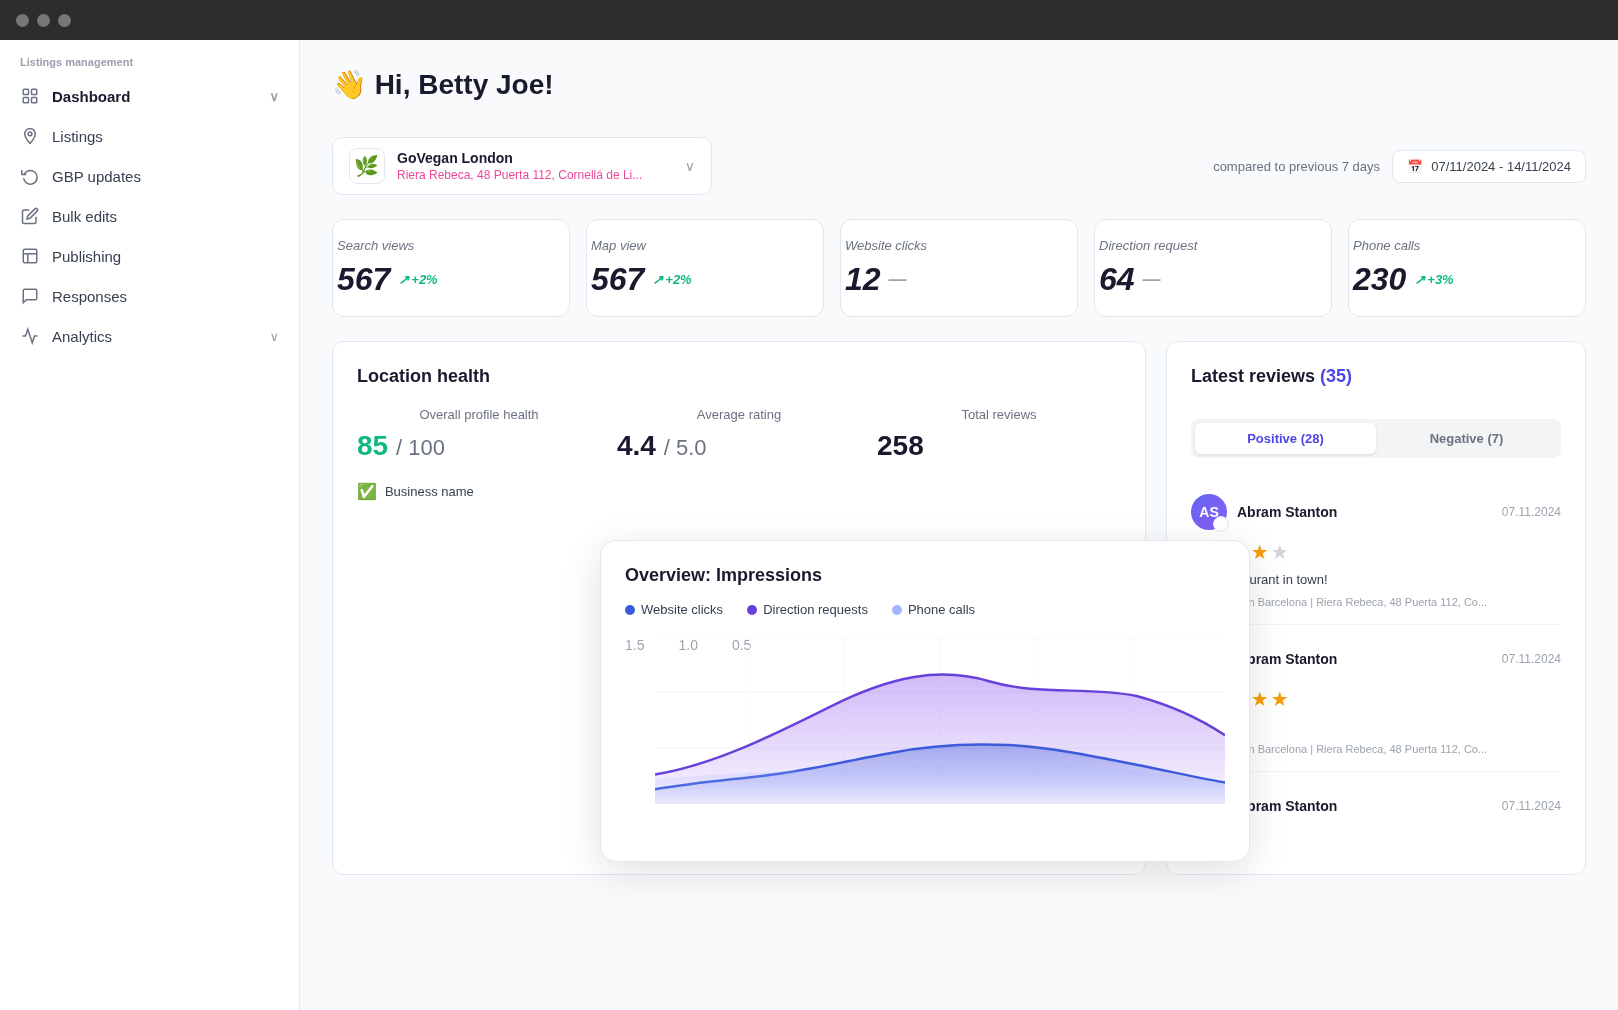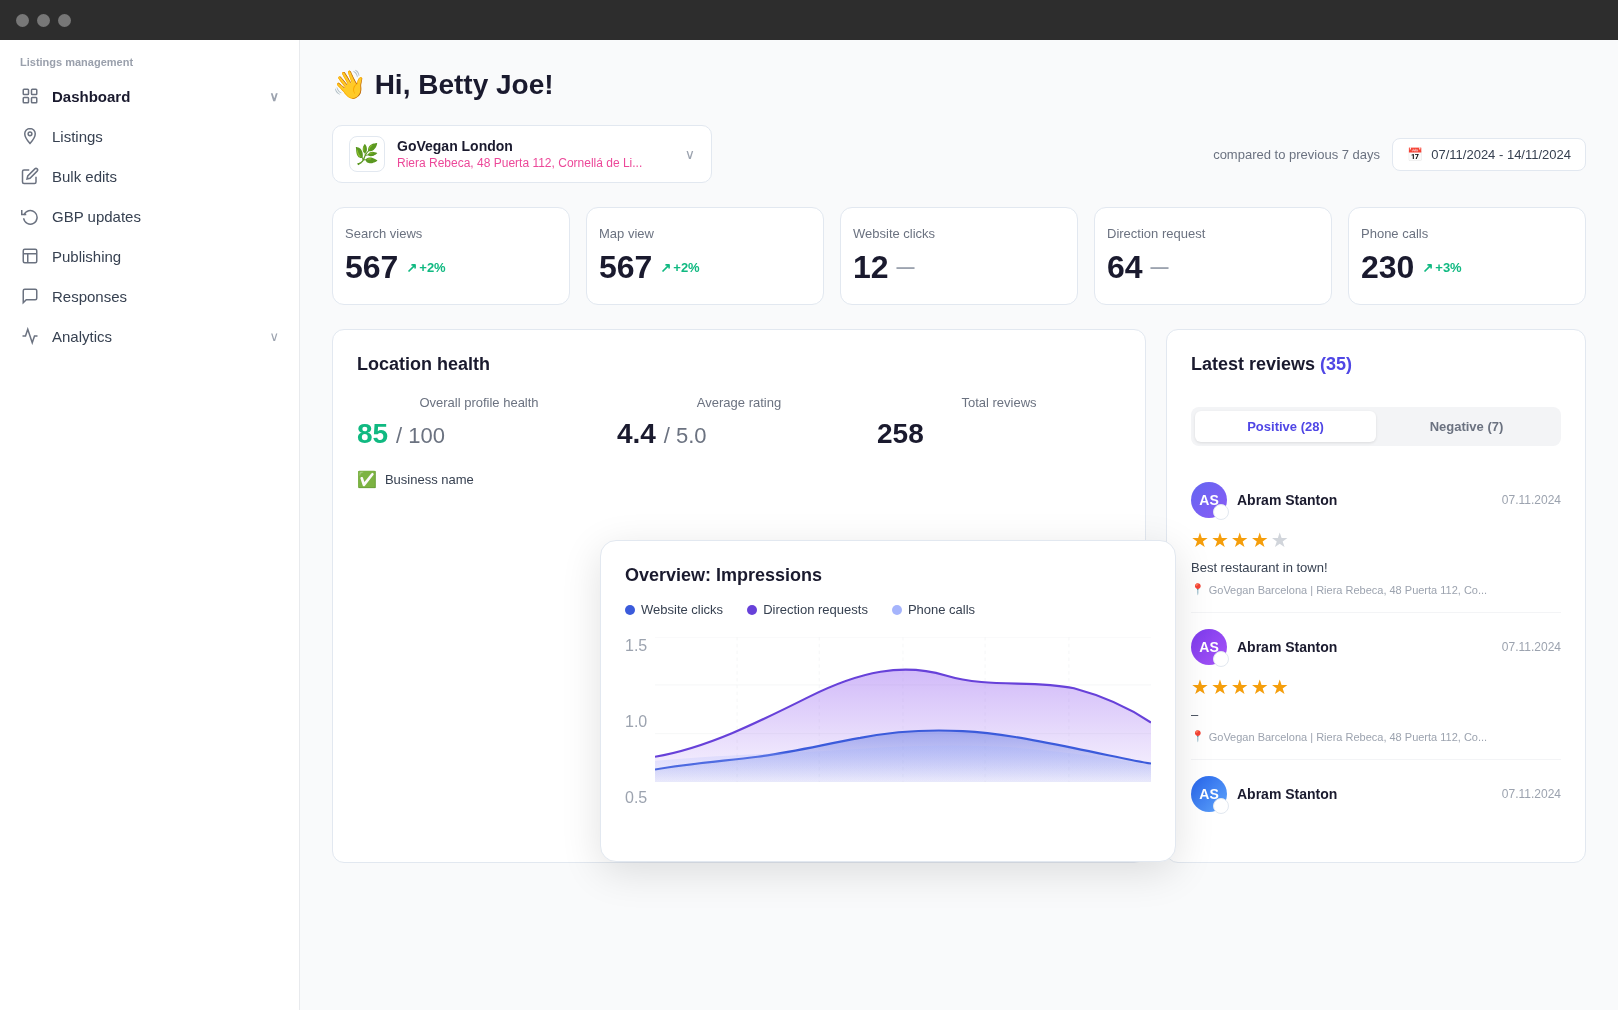--- a/index.html
+++ b/index.html
@@ -88,21 +88,21 @@
       flex: 1;
       overflow-y: auto;
       padding: 28px 32px;
       background: #f9fafb;
     }
 
     
     .page-header {
       display: flex;
       align-items: center;
-      margin-bottom: 24px;
+      margin-bottom: 36px;
     }
     .page-title {
       font-size: 28px;
       font-weight: 700;
       color: #1a1a2e;
     }
 
     
     .location-bar {
       display: flex;
@@ -156,21 +156,22 @@
     .stats-grid {
       display: grid;
       grid-template-columns: repeat(5, 1fr);
       gap: 16px;
       margin-bottom: 24px;
     }
     .stat-card {
       background: #fff;
       border: 1px solid #e2e8f0;
       border-radius: 12px;
-      padding: 18px 12px;
+      padding: 18px 4px;
+      font-style: italic;
     }
     .stat-label { font-size: 13px; color: #6b7280; margin-bottom: 8px; }
     .stat-value { font-size: 32px; font-weight: 700; color: #1a1a2e; display: flex; align-items: center; gap: 8px; }
     .stat-badge-up { color: #10b981; font-size: 13px; font-weight: 600; display: flex; align-items: center; gap: 2px; }
     .stat-badge-neutral { color: #9ca3af; font-size: 18px; }
 
     
     .lower-grid {
       display: grid;
       grid-template-columns: 1fr 420px;
@@ -277,21 +278,21 @@
     .star-empty { color: #d1d5db; }
     .review-text { font-size: 13px; color: #374151; margin-bottom: 8px; }
     .review-location { font-size: 11px; color: #9ca3af; display: flex; align-items: center; gap: 4px; }
     .review-location-pin { font-size: 11px; }
 
     
     .impressions-popup {
       position: absolute;
       left: 300px;
       top: 500px;
-      width: 576px;
+      width: 650px;
       background: #fff;
       border: 1px solid #e2e8f0;
       border-radius: 16px;
       padding: 24px;
       box-shadow: 0 10px 40px rgba(0,0,0,0.12);
       z-index: 10;
     }
     .impressions-title { font-size: 18px; font-weight: 700; color: #1a1a2e; margin-bottom: 16px; }
     .chart-legend {
       display: flex;
@@ -311,24 +312,25 @@
     .chart-area {
       height: 200px;
       position: relative;
     }
     .chart-y-labels {
       position: absolute;
       left: 0;
       top: 0;
       bottom: 30px;
       display: flex;
-      flex-direction: column;
+      flex-direction: row;
       justify-content: space-between;
-      font-size: 16px;
+      font-size: 14px;
       color: #9ca3af;
+      gap: 34px;
     }
     .chart-svg {
       position: absolute;
       left: 30px;
       top: 0;
       right: 0;
       bottom: 30px;
     }
   </style>
 </head>
@@ -365,35 +367,35 @@
             <path d="M12 2C8.13 2 5 5.13 5 9c0 5.25 7 13 7 13s7-7.75 7-13c0-3.87-3.13-7-7-7z"></path>
             <circle cx="12" cy="9" r="2.5"></circle>
           </svg>
       </span>
       <span>Listings</span>
     </div>
 
     <div class="sidebar-item">
       <span class="icon">
         <svg width="18" height="18" viewBox="0 0 24 24" fill="none" stroke="#6b7280" stroke-width="2">
+            <polyline points="1 4 1 10 7 10"></polyline>
+            <path d="M3.51 15a9 9 0 1 0 .49-4.33"></path>
+          </svg>
+      </span>
+      <span>GBP updates</span>
+    </div>
+
+    <div class="sidebar-item">
+      <span class="icon">
+        <svg width="18" height="18" viewBox="0 0 24 24" fill="none" stroke="#6b7280" stroke-width="2">
             <path d="M11 4H4a2 2 0 0 0-2 2v14a2 2 0 0 0 2 2h14a2 2 0 0 0 2-2v-7"></path>
             <path d="M18.5 2.5a2.121 2.121 0 0 1 3 3L12 15l-4 1 1-4 9.5-9.5z"></path>
           </svg>
       </span>
       <span>Bulk edits</span>
-    </div>
-
-    <div class="sidebar-item">
-      <span class="icon">
-        <svg width="18" height="18" viewBox="0 0 24 24" fill="none" stroke="#6b7280" stroke-width="2">
-            <polyline points="1 4 1 10 7 10"></polyline>
-            <path d="M3.51 15a9 9 0 1 0 .49-4.33"></path>
-          </svg>
-      </span>
-      <span>GBP updates</span>
     </div>
 
     <div class="sidebar-item">
       <span class="icon">
         <svg width="18" height="18" viewBox="0 0 24 24" fill="none" stroke="#6b7280" stroke-width="2">
             <rect x="3" y="3" width="18" height="18" rx="2"></rect>
             <path d="M3 9h18"></path>
             <path d="M9 21V9"></path>
           </svg>
       </span>

